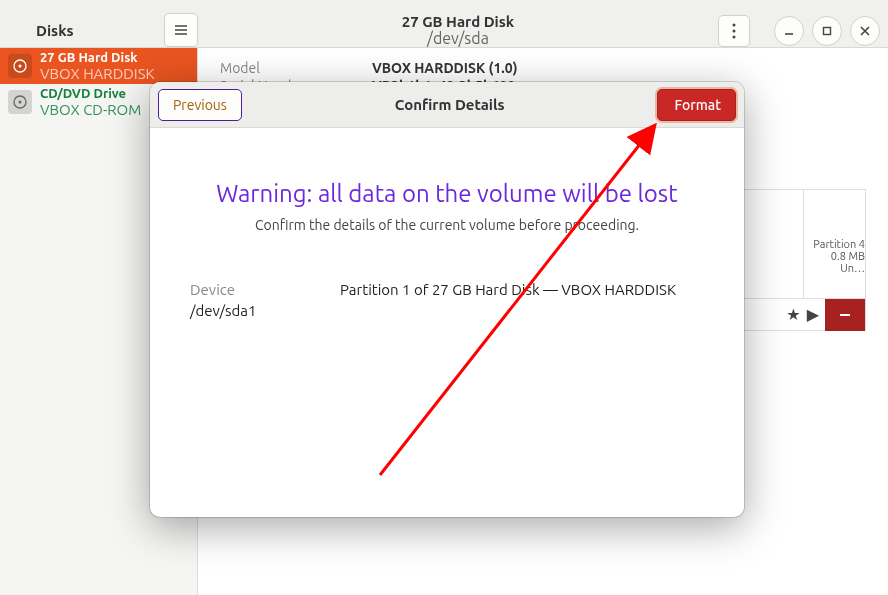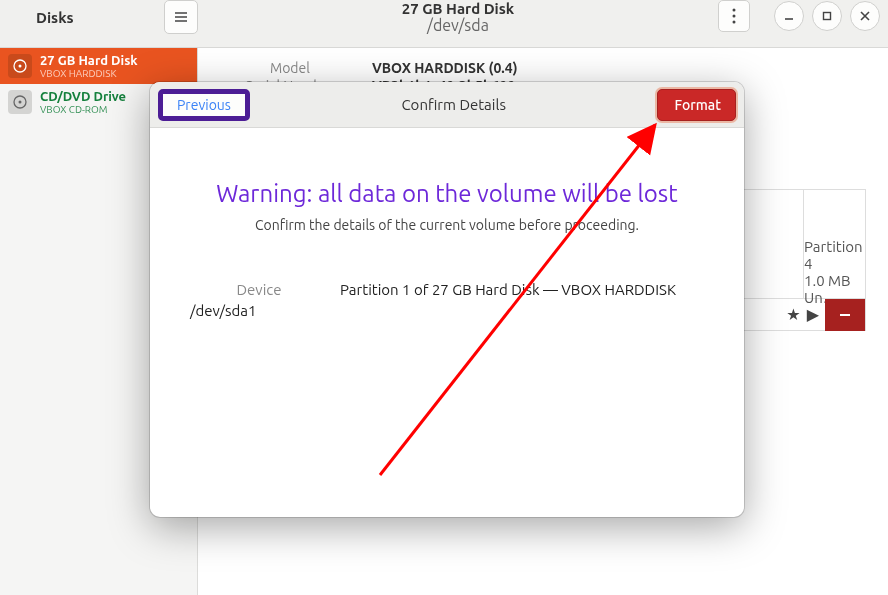--- a/index.html
+++ b/index.html
@@ -7,21 +7,21 @@
       font-family: Ubuntu, "Noto Sans", sans-serif;
       background: #fafafa;
       width: 888px;
       height: 595px;
       overflow: hidden;
       position: relative;
     }
     
     .header-bar {
       display: flex;
-      align-items: flex-start;
+      align-items: flex-end;
       background: #f0f0ee;
       border-bottom: 1px solid #d9d9d7;
       height: 48px;
       padding: 0 6px;
     }
     .header-left {
       display: flex;
       align-items: center;
       width: 192px;
       gap: 6px;
@@ -103,44 +103,44 @@
     }
     .side-item .disk-icon {
       width: 24px; height: 24px;
       border-radius: 4px;
       background: #d4d4d2;
       display:flex;align-items:center;justify-content:center;
     }
     .side-item.active .disk-icon { background: #c94a1b; }
     .side-item .lines { line-height: 1.15; }
     .side-item .l1 { font-weight: 600; font-size: 13px; }
-    .side-item .l2 { font-size: 10px; opacity: .85; }
+    .side-item .l2 { font-size: 15px; opacity: .85; }
     .side-item.active .l2 { color: #ffe1d7; }
 
     .content {
       flex: 1;
       background: #fff;
       position: relative;
       padding: 10px 22px;
     }
     .kv-row { display:flex; font-size:14px; margin: 2px 0; }
-    .kv-row .k { color:#888; width: 140px; text-align:center; margin-right: 12px; }
+    .kv-row .k { color:#888; width: 140px; text-align:left; margin-right: 12px; }
     .kv-row .v { font-weight: 600; color:#333; }
 
     .partitions {
       margin-top: 95px;
       border: 1px solid #ddd;
       height: 110px;
       display:flex;
     }
     .part-cell {
       border-left:1px solid #ddd;
       width: 62px;
-      font-size: 15px;
-      text-align:left;
+      font-size: 11px;
+      text-align:right;
       color:#555;
       padding-top: 48px;
     }
     .part-cell:first-child { flex:1; border-left:none; }
     .part-icons {
       margin-top: 0px;
       display:flex;
       align-items:center;
       height: 32px;
       border:1px solid #ddd; border-top:none;
@@ -173,31 +173,31 @@
       background: #ededeb;
       border-bottom: 1px solid #d9d9d7;
       display:flex;
       align-items:center;
       padding: 0 8px;
     }
     .modal-header .btn {
       height: 32px;
       padding: 0 14px;
       border-radius: 5px;
-      border: 5px solid #4c1d95;
+      border: 1px solid #4c1d95;
       background: #fdfdfc;
       font-size: 14px;
-      color:#3b82f6;
+      color:#a16207;
       cursor:pointer;
       display:flex;align-items:center;
     }
     .modal-header .title {
       flex:1;
       text-align:center;
-      font-weight: 400;
+      font-weight: 700;
       font-size: 15px;
       color:#333;
     }
     .modal-header .btn.danger {
       background: #ca2827;
       border: 1px solid #a6211f;
       color: #fff;
       font-weight: 500;
       box-shadow: 0 0 0 2px rgba(232,84,32,.35);
       padding-left: 16px;
@@ -212,21 +212,21 @@
       margin: 24px 0 10px;
       color:#6d28d9;
     }
     .modal-body .sub {
       font-size: 14px;
       text-align:center;
       color:#444;
       margin-bottom: 48px;
     }
     .modal-body .dk { display:flex; font-size:15px; margin: 4px 0; }
-    .modal-body .dk .k { color:#888; width: 150px; text-align:center; padding-right: 12px; }
+    .modal-body .dk .k { color:#888; width: 150px; text-align:left; padding-right: 12px; }
     .modal-body .dk .v { color:#222; }
 
     
     .arrow {
       position:absolute;
       pointer-events:none;
       left: 0; top: 0;
       width: 888px; height: 595px;
     }
   </style>
@@ -298,32 +298,32 @@
       <div class="lines">
         <div class="l1">CD/DVD Drive</div>
         <div class="l2">VBOX CD-ROM</div>
       </div>
     </div>
   </div>
 
   <div class="content">
     <div class="kv-row">
       <div class="k">Model</div>
-      <div class="v">VBOX HARDDISK (0.4)</div>
+      <div class="v">VBOX HARDDISK (1.0)</div>
     </div>
     <div class="kv-row">
       <div class="k">Serial Number</div>
       <div class="v">VB3b1b1c40-3b5b600c</div>
     </div>
 
     <div class="partitions">
       <div class="part-cell"></div>
       <div class="part-cell">
         <div>Partition 4</div>
-        <div>1.0 MB Un…</div>
+        <div>0.8 MB Un…</div>
       </div>
     </div>
     <div class="part-icons">
       <div class="spacer">
         <span>★</span>
         <span>▶</span>
       </div>
       <div class="minus-btn">
         <svg width="14" height="14" viewBox="0 0 14 14">
             <path stroke="#fff" stroke-width="2" d="M2 7h10"></path>

